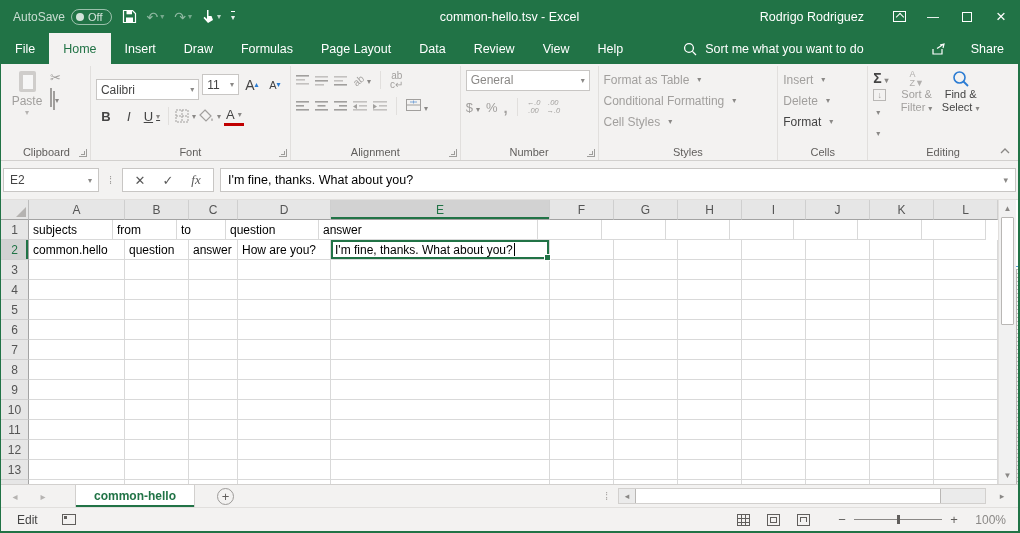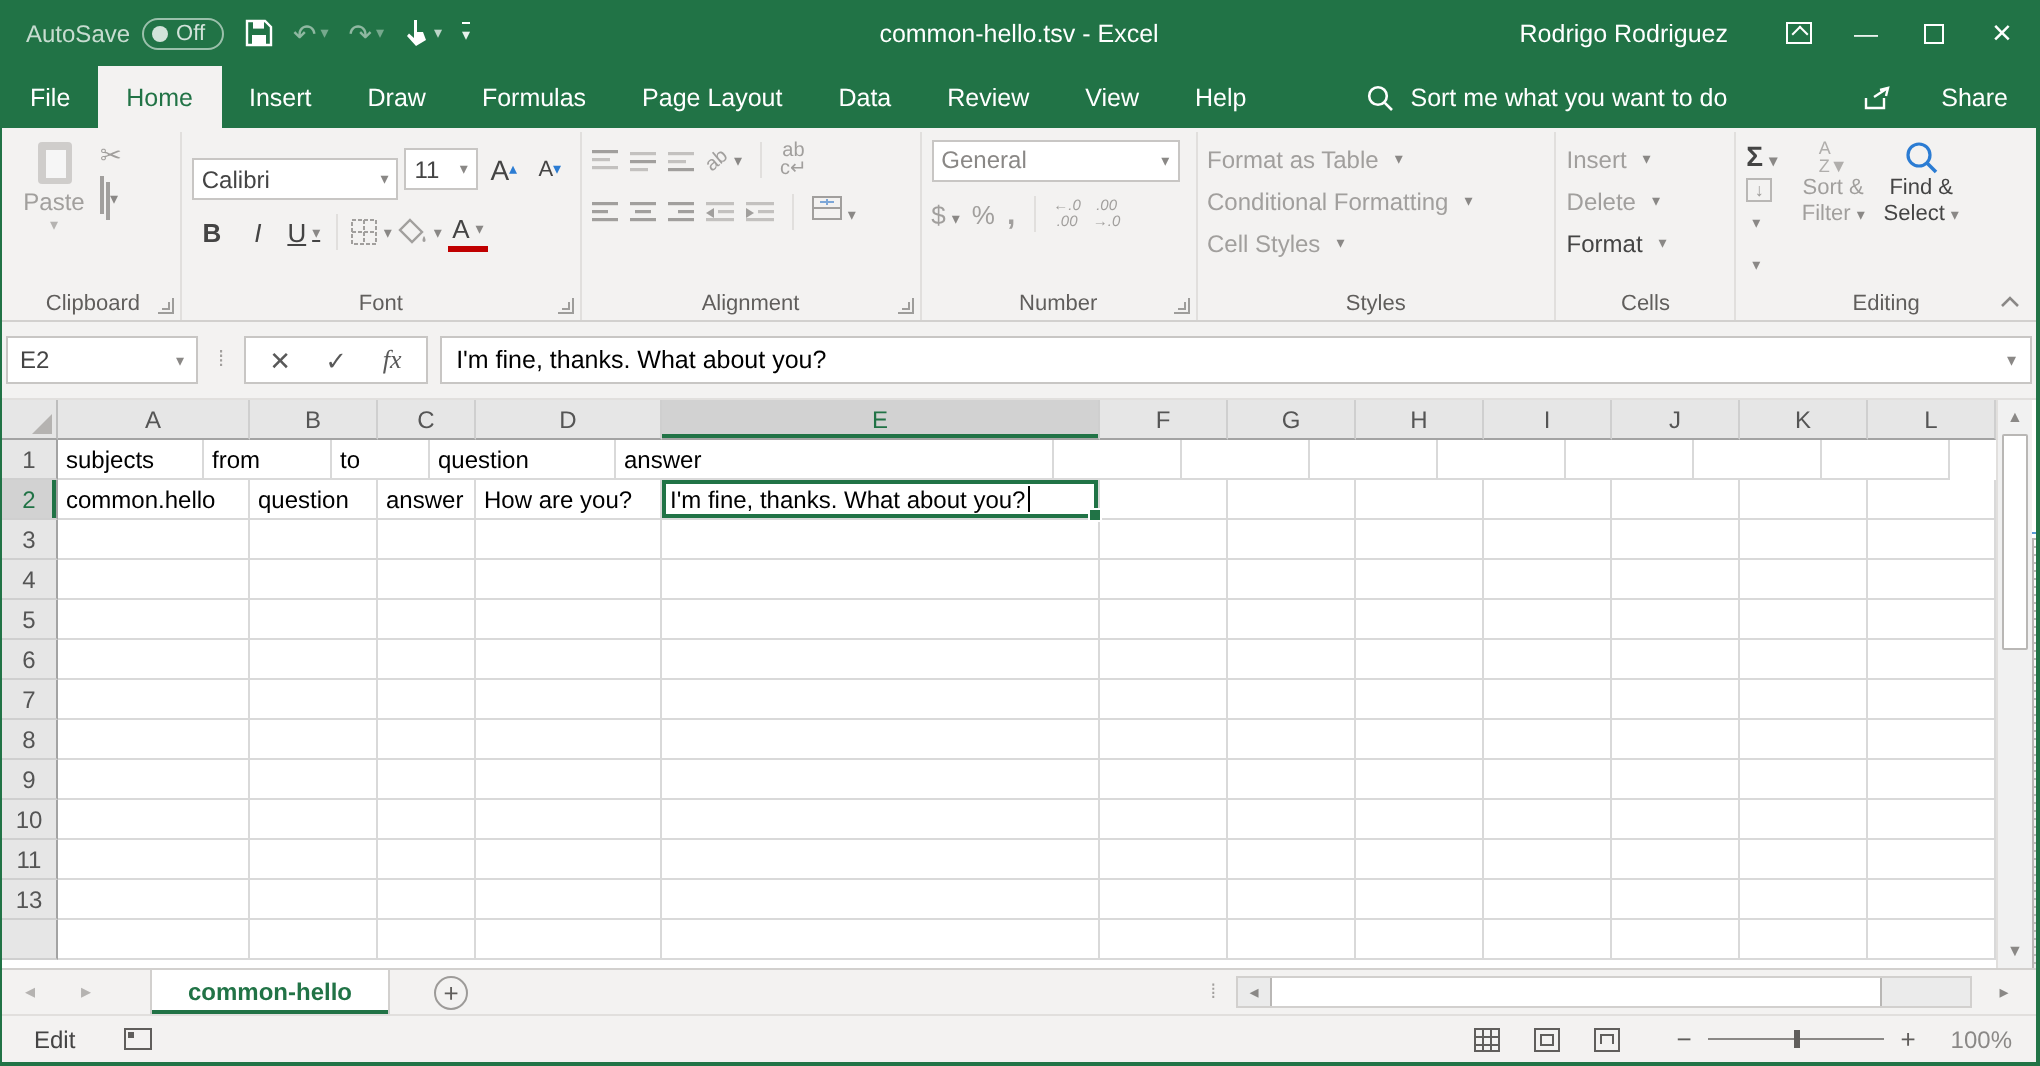--- a/index.html
+++ b/index.html
@@ -500,21 +500,21 @@
         <div class="colhdr" style="width: 64px;">F</div>
         <div class="colhdr" style="width: 64px;">G</div>
         <div class="colhdr" style="width: 64px;">H</div>
         <div class="colhdr" style="width: 64px;">I</div>
         <div class="colhdr" style="width: 64px;">J</div>
         <div class="colhdr" style="width: 64px;">K</div>
         <div class="colhdr" style="width: 64px;">L</div>
       </div>
       <div class="grow">
         <div class="rowhdr">1</div>
-        <div class="gcell" style="width: 73px;">
+        <div class="gcell" style="width: 84px;">
           <span>subjects</span>
         </div>
         <div class="gcell" style="width: 64px;">
           <span>from</span>
         </div>
         <div class="gcell" style="width: 49px;">
           <span>to</span>
         </div>
         <div class="gcell" style="width: 93px;">
           <span>question</span>
@@ -671,20 +671,35 @@
         <div class="gcell" style="width: 64px;"></div>
         <div class="gcell" style="width: 64px;"></div>
         <div class="gcell" style="width: 64px;"></div>
         <div class="gcell" style="width: 64px;"></div>
         <div class="gcell" style="width: 64px;"></div>
         <div class="gcell" style="width: 64px;"></div>
         <div class="gcell" style="width: 64px;"></div>
       </div>
       <div class="grow">
         <div class="rowhdr">11</div>
+        <div class="gcell" style="width: 96px;"></div>
+        <div class="gcell" style="width: 64px;"></div>
+        <div class="gcell" style="width: 49px;"></div>
+        <div class="gcell" style="width: 93px;"></div>
+        <div class="gcell" style="width: 219px;"></div>
+        <div class="gcell" style="width: 64px;"></div>
+        <div class="gcell" style="width: 64px;"></div>
+        <div class="gcell" style="width: 64px;"></div>
+        <div class="gcell" style="width: 64px;"></div>
+        <div class="gcell" style="width: 64px;"></div>
+        <div class="gcell" style="width: 64px;"></div>
+        <div class="gcell" style="width: 64px;"></div>
+      </div>
+      <div class="grow">
+        <div class="rowhdr">12</div>
         <div class="gcell" style="width: 96px;"></div>
         <div class="gcell" style="width: 64px;"></div>
         <div class="gcell" style="width: 49px;"></div>
         <div class="gcell" style="width: 93px;"></div>
         <div class="gcell" style="width: 219px;"></div>
         <div class="gcell" style="width: 64px;"></div>
         <div class="gcell" style="width: 64px;"></div>
         <div class="gcell" style="width: 64px;"></div>
         <div class="gcell" style="width: 64px;"></div>
         <div class="gcell" style="width: 64px;"></div>

